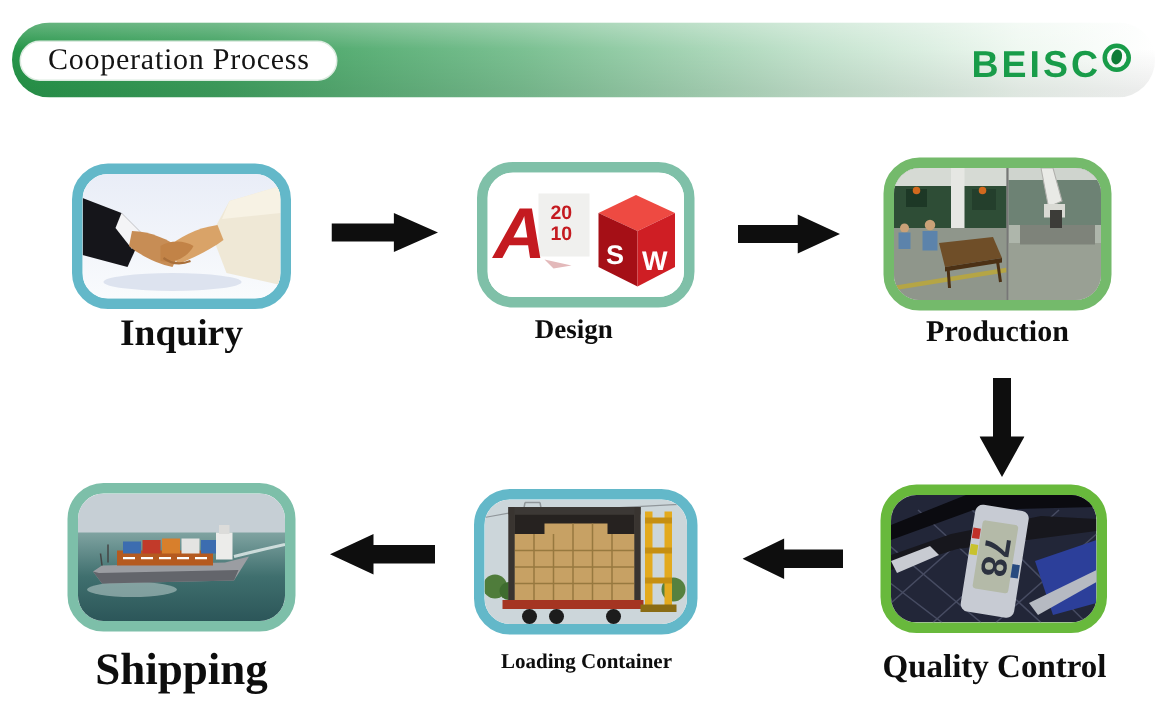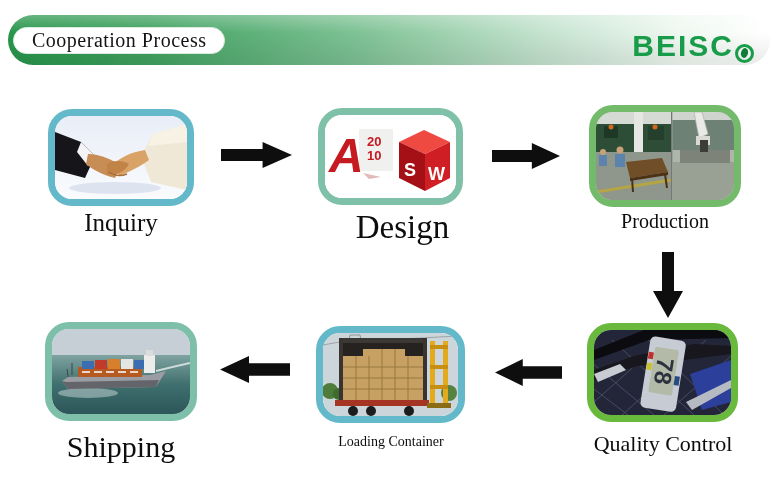--- a/index.html
+++ b/index.html
@@ -15,22 +15,22 @@
       linear-gradient(180deg, rgba(255,255,255,.28) 0%, rgba(255,255,255,0) 35%, rgba(0,0,0,.07) 90%),
       linear-gradient(90deg, #27964a 0%, #3fa15f 18%, #7cc193 45%, #c4e3ce 70%, #eff8f1 88%, #ffffff 100%);
   }
   .header-pill {
     position: absolute; left: 5px; top: 12px; height: 27px; min-width: 192px;
     background: #ffffff; border: 1px solid #dcebe0; border-radius: 14px;
     display: flex; align-items: center; justify-content: center; padding: 0 18px;
   }
   .header-pill span { font-size: 20px; color: #141414; letter-spacing: .5px; white-space: nowrap; }
   .brand {
-    position: absolute; right: 16px; top: 14px; display: flex; align-items: flex-end;
-    font-family: "Liberation Sans", sans-serif; font-weight: 700; font-size: 30px;
+    position: absolute; right: 16px; top: 14px; display: flex; align-items: flex-start;
+    font-family: "Liberation Sans", sans-serif; font-weight: 700; font-size: 25px;
     color: #189c49; letter-spacing: 2px;
   }
   .brand-o {
     width: 19px; height: 19px; border: 3.5px solid #189c49; border-radius: 50%;
     display: inline-block; position: relative; margin-left: 1px;
   }
   .brand-o::after {
     content: ""; position: absolute; left: 3px; top: 1px; width: 7px; height: 10px;
     background: #0e7c37; border-radius: 50%; transform: rotate(14deg);
   }
@@ -43,25 +43,25 @@
   .flow-box svg { display: block; width: 100%; height: 100%; }
   #box-inquiry    { left: 48px;  top: 109px; width: 146px; height: 97px;  border-color: #63b8c9; }
   #box-design     { left: 318px; top: 108px; width: 145px; height: 97px;  border-color: #7fc0a8; }
   #box-production { left: 589px; top: 105px; width: 152px; height: 102px; border-color: #74ba6b; }
   #box-quality    { left: 587px; top: 323px; width: 151px; height: 99px;  border-color: #68b93c; }
   #box-loading    { left: 316px; top: 326px; width: 149px; height: 97px;  border-color: #63b8c9; }
   #box-shipping   { left: 45px;  top: 322px; width: 152px; height: 99px;  border-color: #7dbfa9; }
 
   
   .flow-label {
-    position: absolute; text-align: center; font-weight: 400; color: #0d0d0d;
+    position: absolute; text-align: center; font-weight: 700; color: #0d0d0d;
     font-family: "Liberation Serif", serif; white-space: nowrap;
   }
   #label-inquiry    { left: 48px;  top: 209px; width: 146px; font-size: 25px; }
-  #label-design     { left: 330px; top: 209px; width: 145px; font-size: 33px; }
+  #label-design     { left: 310px; top: 209px; width: 145px; font-size: 18px; }
   #label-production { left: 581px; top: 210px; width: 168px; font-size: 20px; }
   #label-quality    { left: 568px; top: 431px; width: 190px; font-size: 22px; }
   #label-loading    { left: 294px; top: 434px; width: 194px; font-size: 14px; }
   #label-shipping   { left: 45px;  top: 430px; width: 152px; font-size: 30px; }
 
   
   .arrow { position: absolute; }
   .arrow polygon { fill: #0e0e0e; }
   #arrow-inquiry-design     { left: 221px; top: 141px; width: 71px; height: 28px; }
   #arrow-design-production  { left: 492px; top: 142px; width: 68px; height: 28px; }

